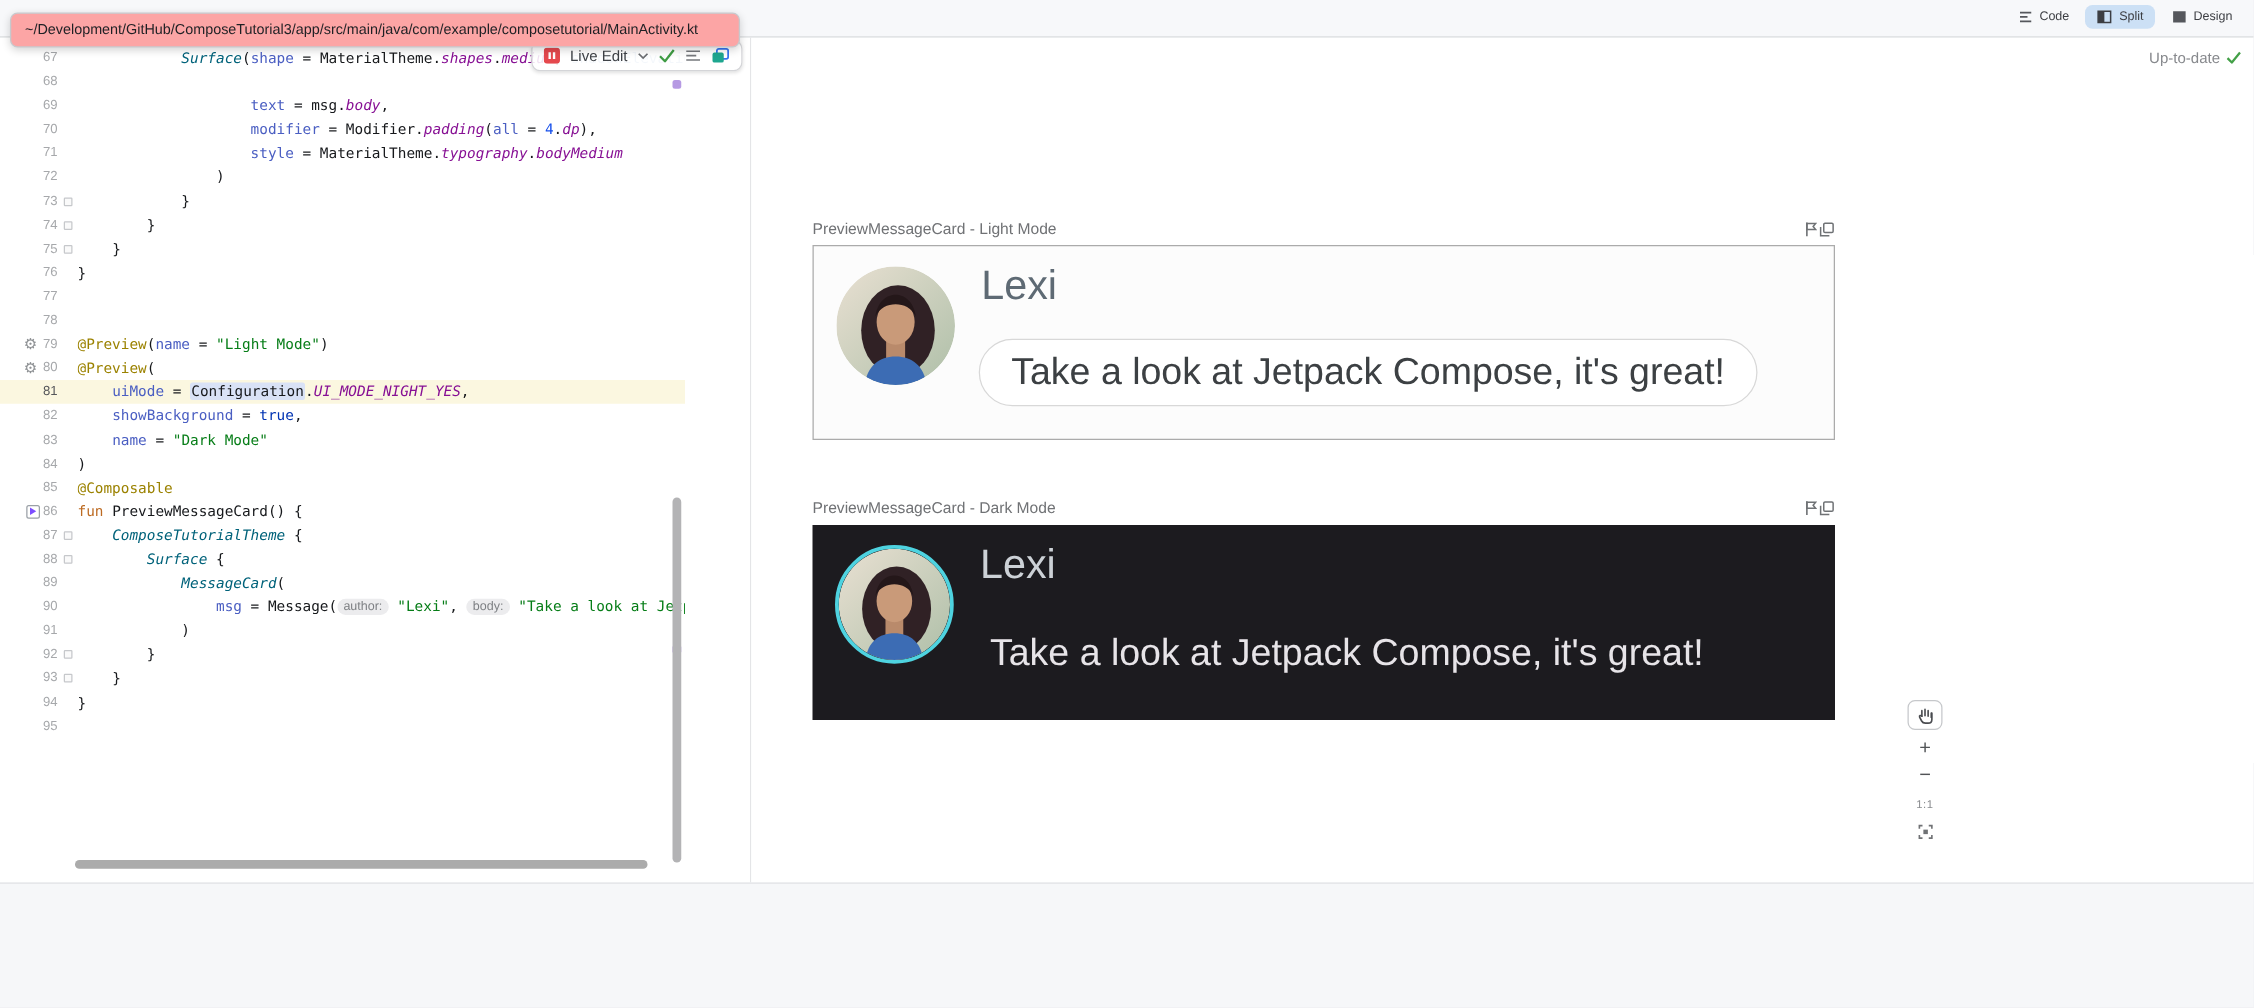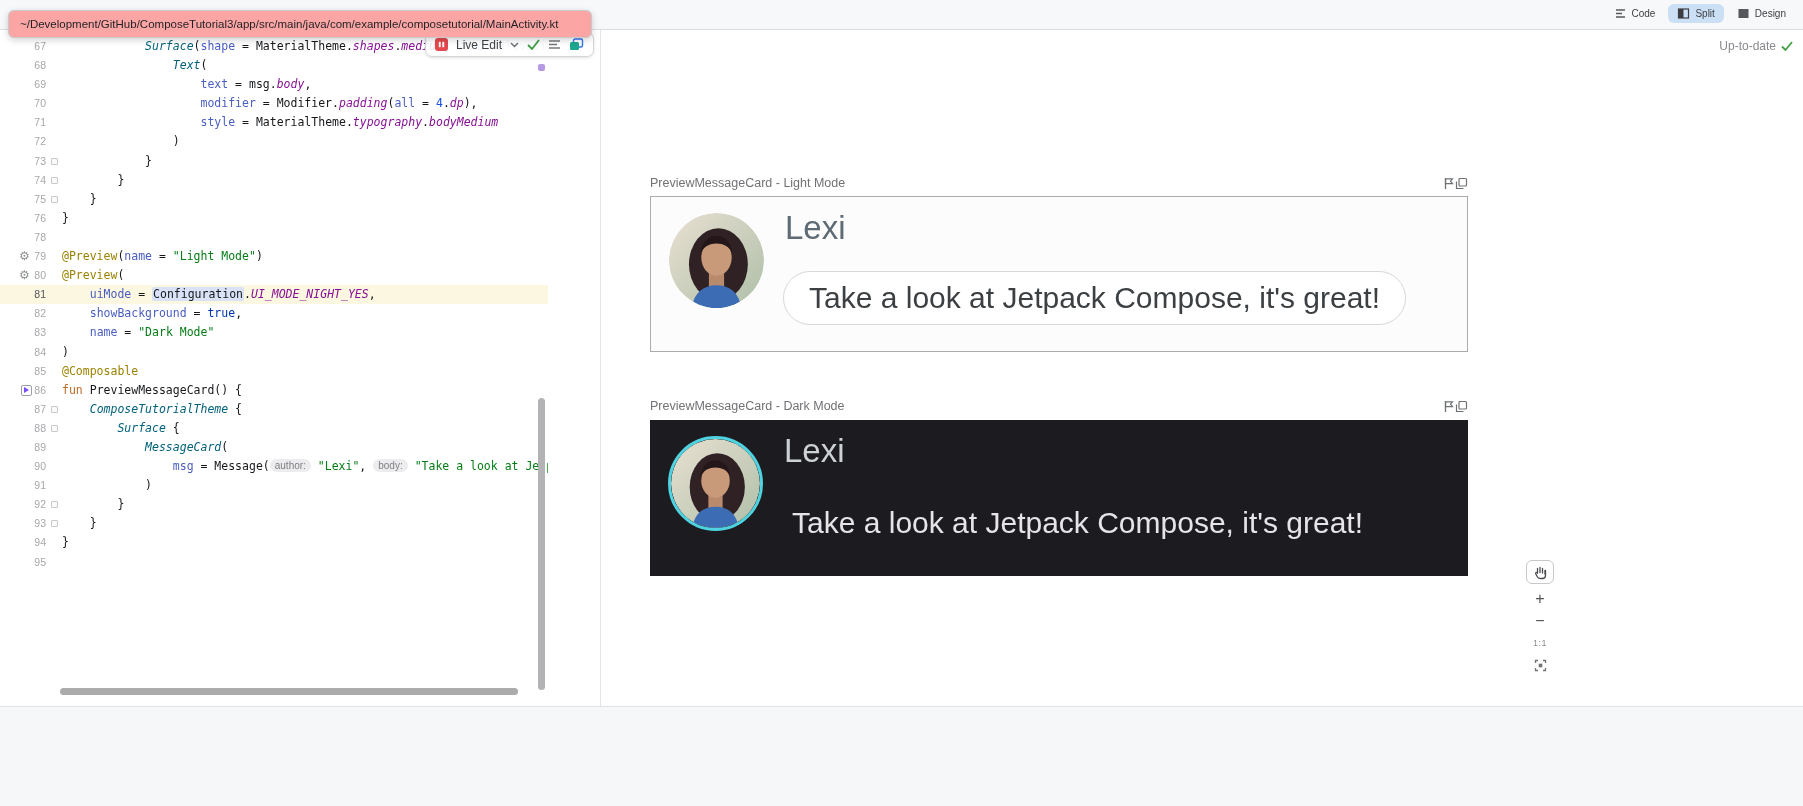--- a/index.html
+++ b/index.html
@@ -124,21 +124,20 @@
         <div class="crow">
           <div class="gutter">
             <span class="lnum">67</span>
           </div>
           <pre class="cline">            <span class="t-c">Surface</span><span class="t-p">(</span><span class="t-g">shape</span><span class="t-p"> = </span><span class="t-p">MaterialTheme</span><span class="t-p">.</span><span class="t-m">shapes</span><span class="t-p">.</span><span class="t-m">medium</span><span class="t-p">, </span><span class="t-f">shadowElevation</span></pre>
         </div>
         <div class="crow">
           <div class="gutter">
             <span class="lnum">68</span>
           </div>
-          <pre class="cline">                <span class="t-c">Text</span><span class="t-p">(</span></pre>
         </div>
         <div class="crow">
           <div class="gutter">
             <span class="lnum">69</span>
           </div>
           <pre class="cline">                    <span class="t-g">text</span><span class="t-p"> = </span><span class="t-p">msg</span><span class="t-p">.</span><span class="t-m">body</span><span class="t-p">,</span></pre>
         </div>
         <div class="crow">
           <div class="gutter">
             <span class="lnum">70</span>
@@ -176,20 +175,26 @@
             <span class="lnum">75</span>
             <span class="fold"></span>
           </div>
           <pre class="cline">    <span class="t-p">}</span></pre>
         </div>
         <div class="crow">
           <div class="gutter">
             <span class="lnum">76</span>
           </div>
           <pre class="cline"><span class="t-p">}</span></pre>
+        </div>
+        <div class="crow">
+          <div class="gutter">
+            <span class="lnum">77</span>
+          </div>
+          <pre class="cline"></pre>
         </div>
         <div class="crow">
           <div class="gutter">
             <span class="lnum">78</span>
           </div>
           <pre class="cline"></pre>
         </div>
         <div class="crow">
           <div class="gutter">
             <span class="gicon gi-gear">⚙</span>

